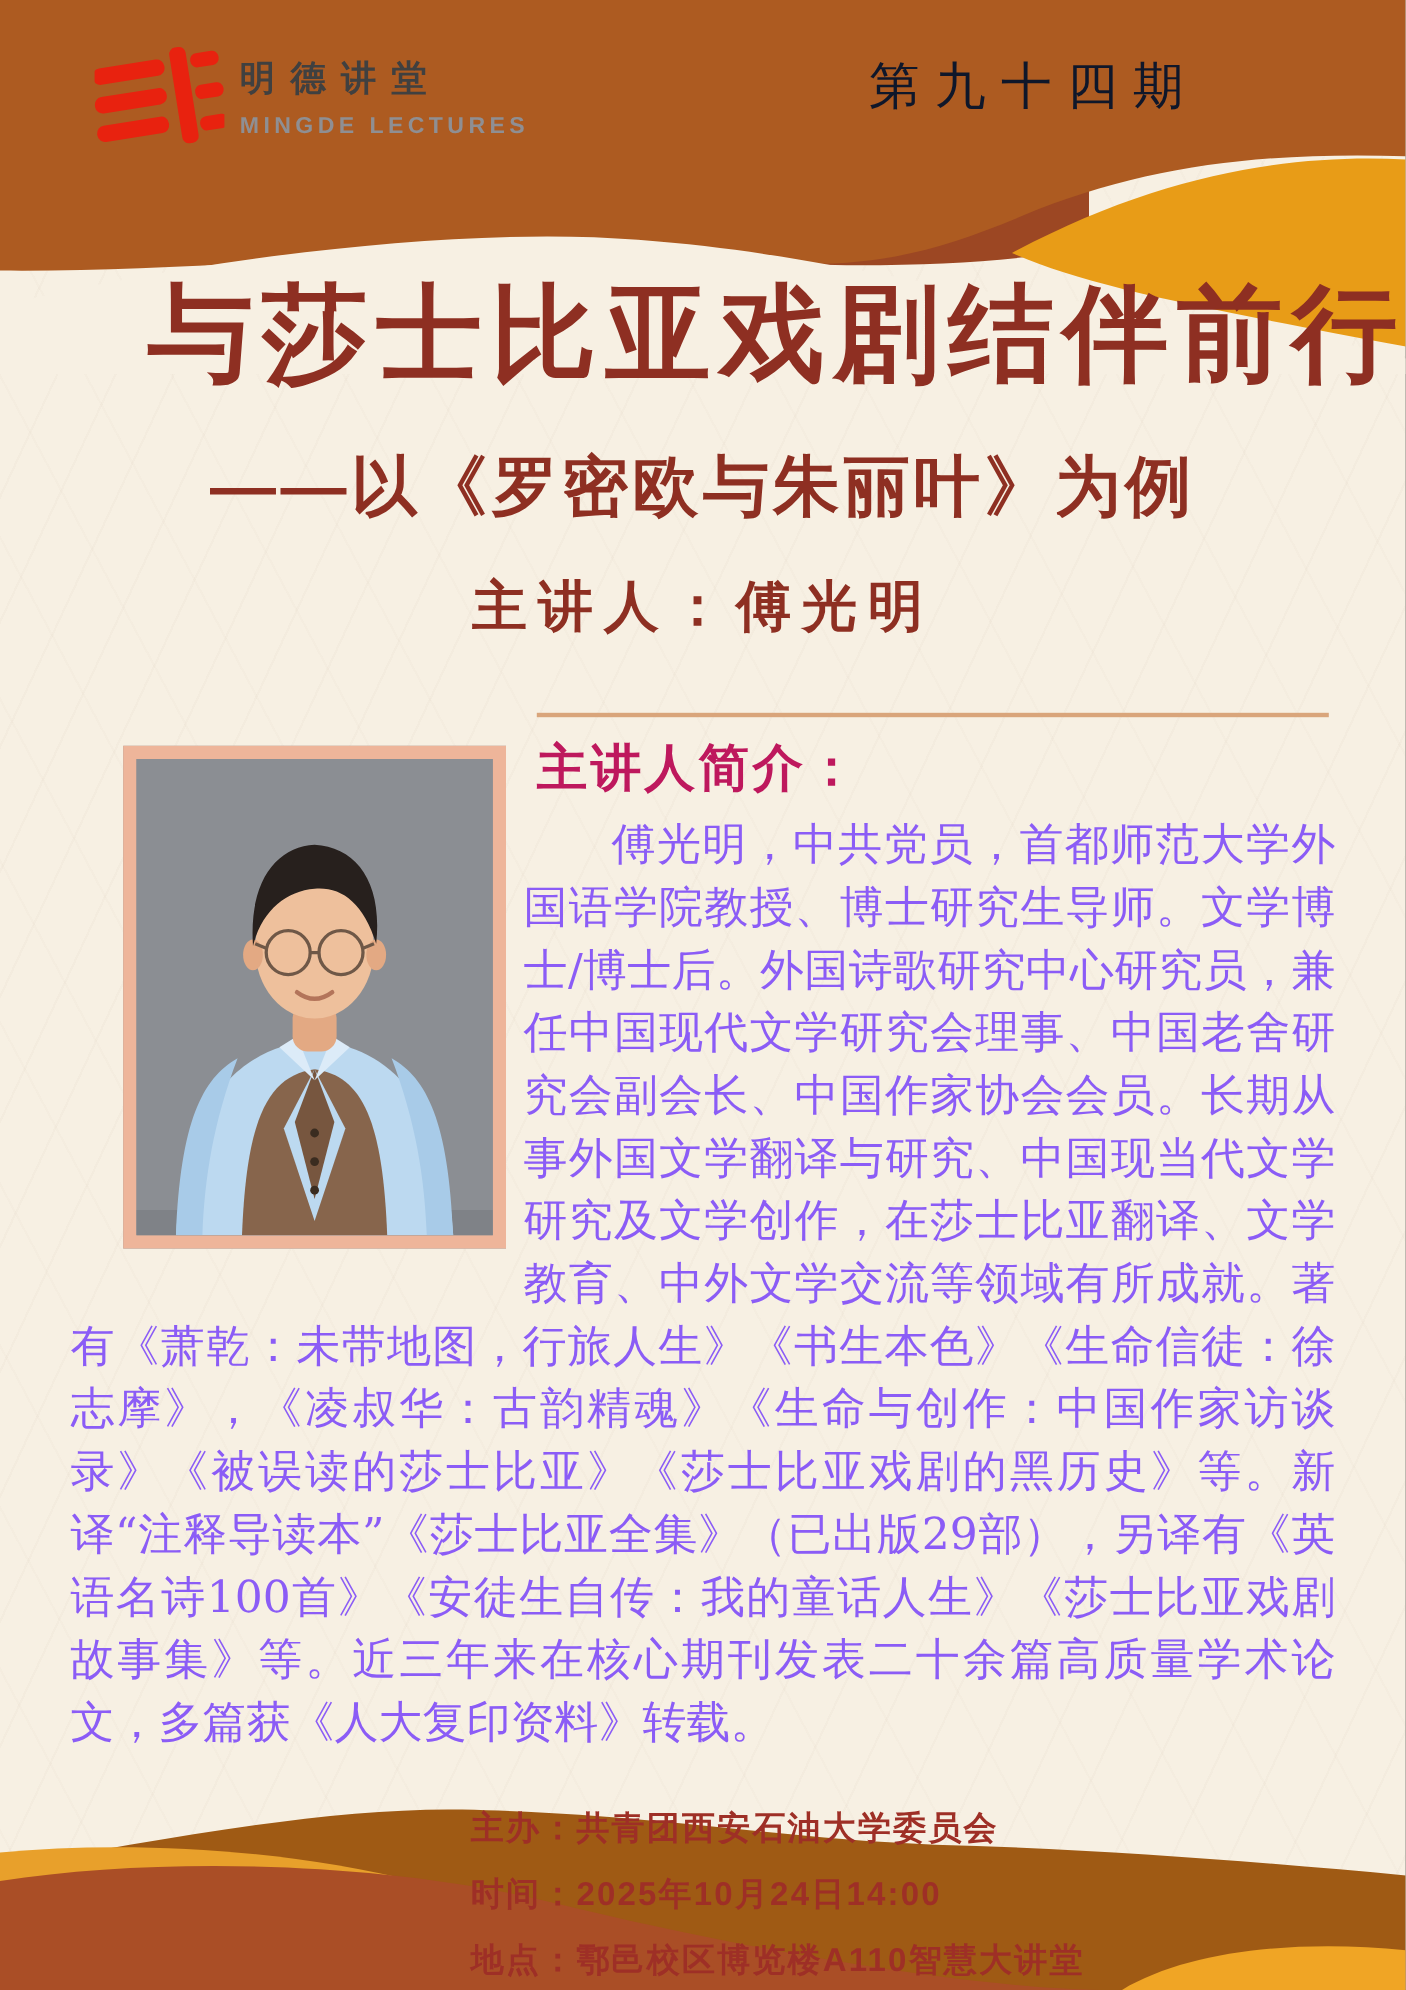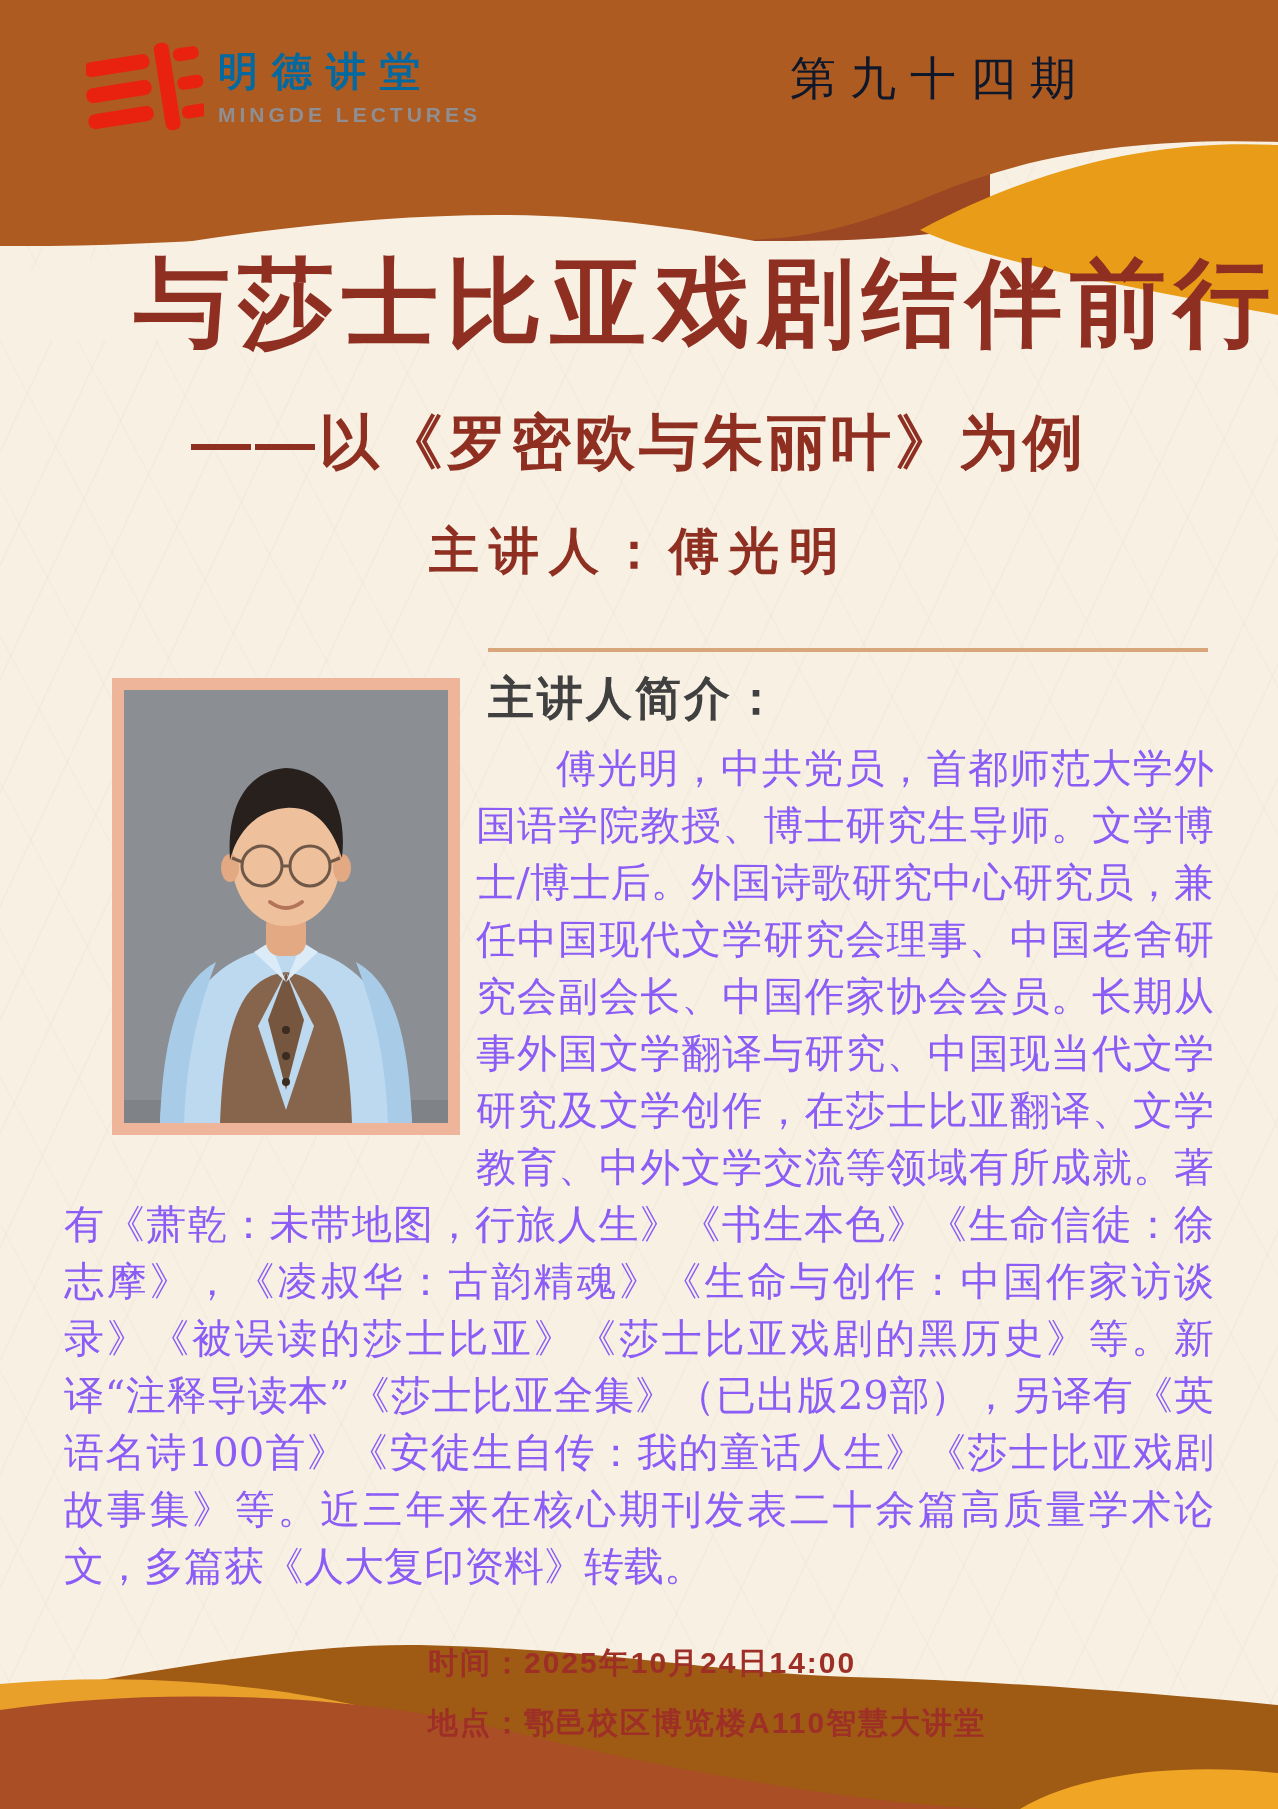--- a/index.html
+++ b/index.html
@@ -19,21 +19,21 @@
       repeating-linear-gradient(62deg, transparent 0 67px, rgba(200,180,160,.05) 67px 69px);
   }
   .wave-top,.wave-bottom{position:absolute;left:0;width:1278px;z-index:2;display:block;}
   .wave-top{top:0;}
   .wave-bottom{bottom:0;}
 
   .logo{position:absolute;left:86px;top:40px;z-index:3;display:flex;align-items:flex-start;}
   .logo-icon{width:118px;height:100px;margin-right:14px;}
   .logo-text .cn{
     font-family:"DejaVu Serif","Liberation Serif",serif;
-    font-size:40px;font-weight:bold;color:#0369a1;letter-spacing:14px;line-height:62px;
+    font-size:32px;font-weight:bold;color:#404040;letter-spacing:14px;line-height:62px;
   }
   .logo-text .en{
     font-size:21px;color:#8f8f93;letter-spacing:4px;line-height:26px;font-weight:bold;
   }
   .issue{
     position:absolute;left:790px;top:48px;z-index:3;
     font-family:"DejaVu Serif","Liberation Serif",serif;
     font-size:46px;color:#0f172a;letter-spacing:14px;
   }
 
@@ -67,21 +67,21 @@
     border:12px solid #eeb59a;
     margin:56px 16px 16px 48px;
     background:#8b8e93;
   }
   .photo-frame svg{display:block;}
   .intro-head{overflow:hidden;}
   .rule{height:4px;background:#d9a57b;margin:26px 6px 16px 12px;}
   .intro-title{
     margin:4px 0 10px 12px;
     font-family:"Liberation Sans",sans-serif;
-    font-size:46px;font-weight:bold;color:#404040;letter-spacing:3px;
+    font-size:46px;font-weight:bold;color:#be185d;letter-spacing:3px;
   }
   .bio-text{
     margin:0;
     font-size:40px;line-height:57px;color:#8b5cf6;
     text-align:justify;text-indent:2em;
     word-break:break-all;
   }
 
   .footer-info{
     margin:38px 0 0 428px;
@@ -179,17 +179,18 @@
 
       <div class="intro-head">
         <div class="rule"></div>
         <h2 class="intro-title">主讲人简介：</h2>
       </div>
 
       <p class="bio-text">傅光明，中共党员，首都师范大学外国语学院教授、博士研究生导师。文学博士/博士后。外国诗歌研究中心研究员，兼任中国现代文学研究会理事、中国老舍研究会副会长、中国作家协会会员。长期从事外国文学翻译与研究、中国现当代文学研究及文学创作，在莎士比亚翻译、文学教育、中外文学交流等领域有所成就。著有《萧乾：未带地图，行旅人生》《书生本色》《生命信徒：徐志摩》，《凌叔华：古韵精魂》《生命与创作：中国作家访谈录》《被误读的莎士比亚》《莎士比亚戏剧的黑历史》等。新译“注释导读本”《莎士比亚全集》（已出版29部），另译有《英语名诗100首》《安徒生自传：我的童话人生》《莎士比亚戏剧故事集》等。近三年来在核心期刊发表二十余篇高质量学术论文，多篇获《人大复印资料》转载。</p>
     </div>
 
     <div class="footer-info">
+      <div>主办：共青团西安石油大学委员会</div>
       <div>时间：2025年10月24日14:00</div>
       <div>地点：鄠邑校区博览楼A110智慧大讲堂</div>
     </div>
   </div>
 </div>
 
 </body></html>

